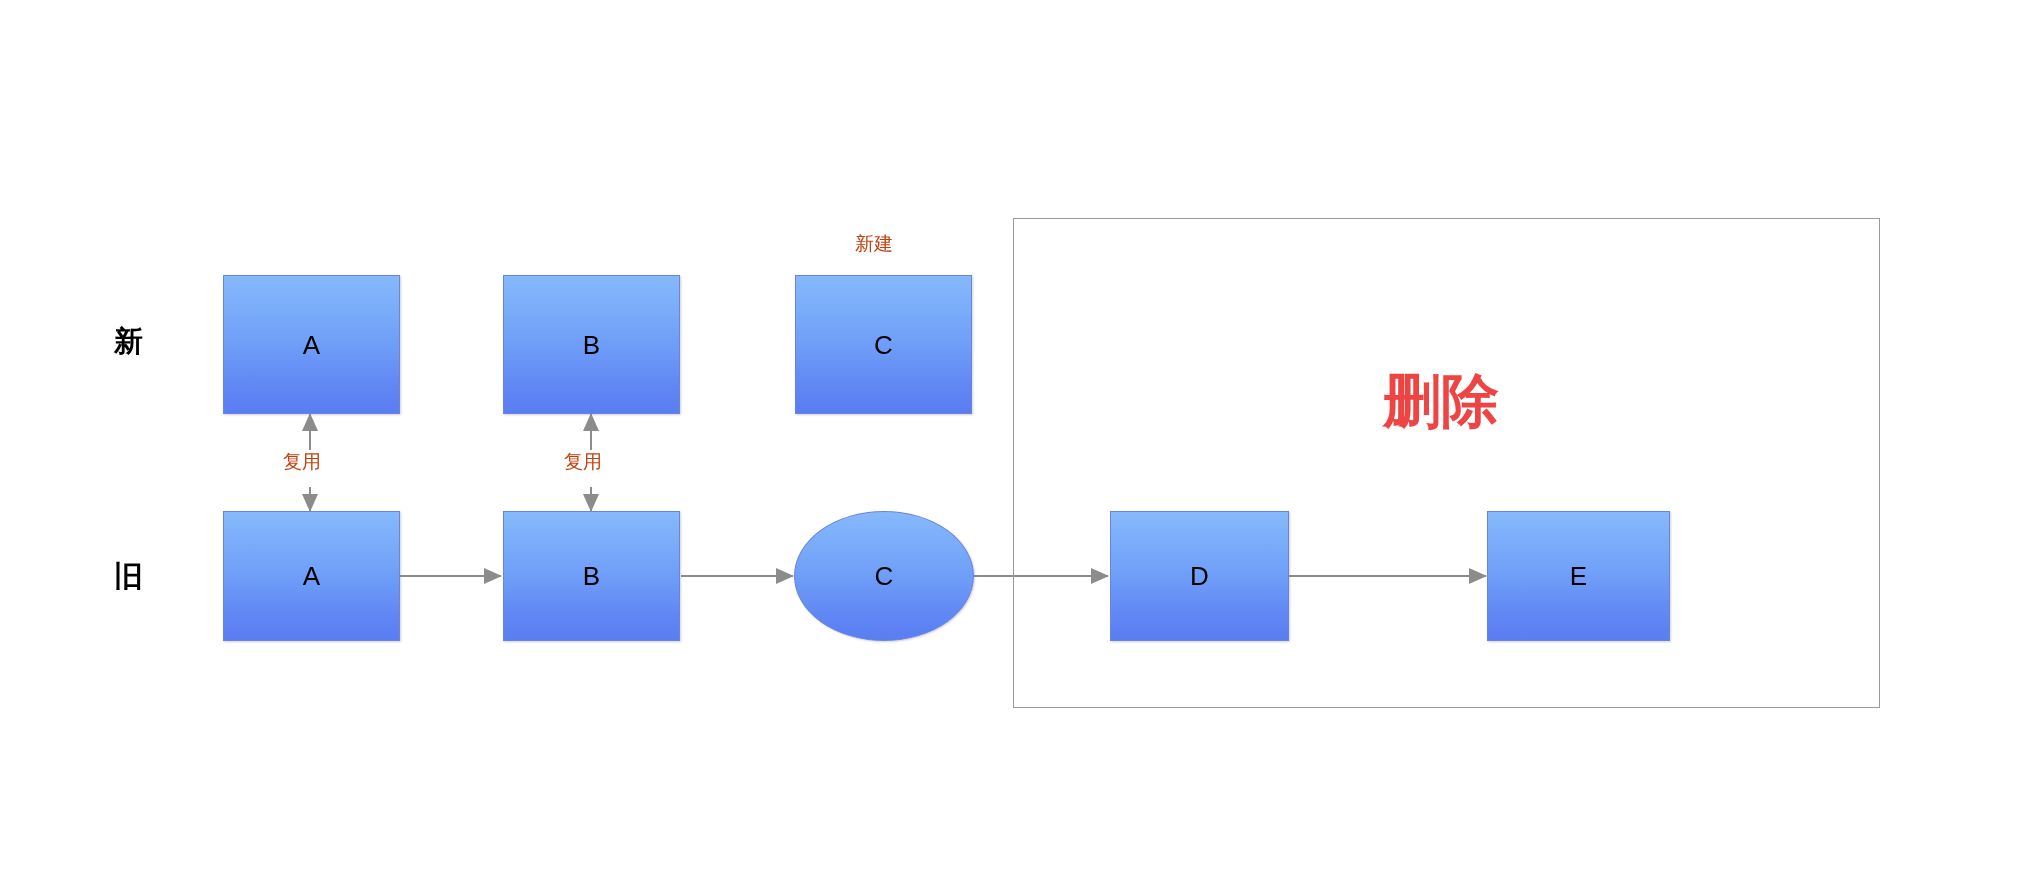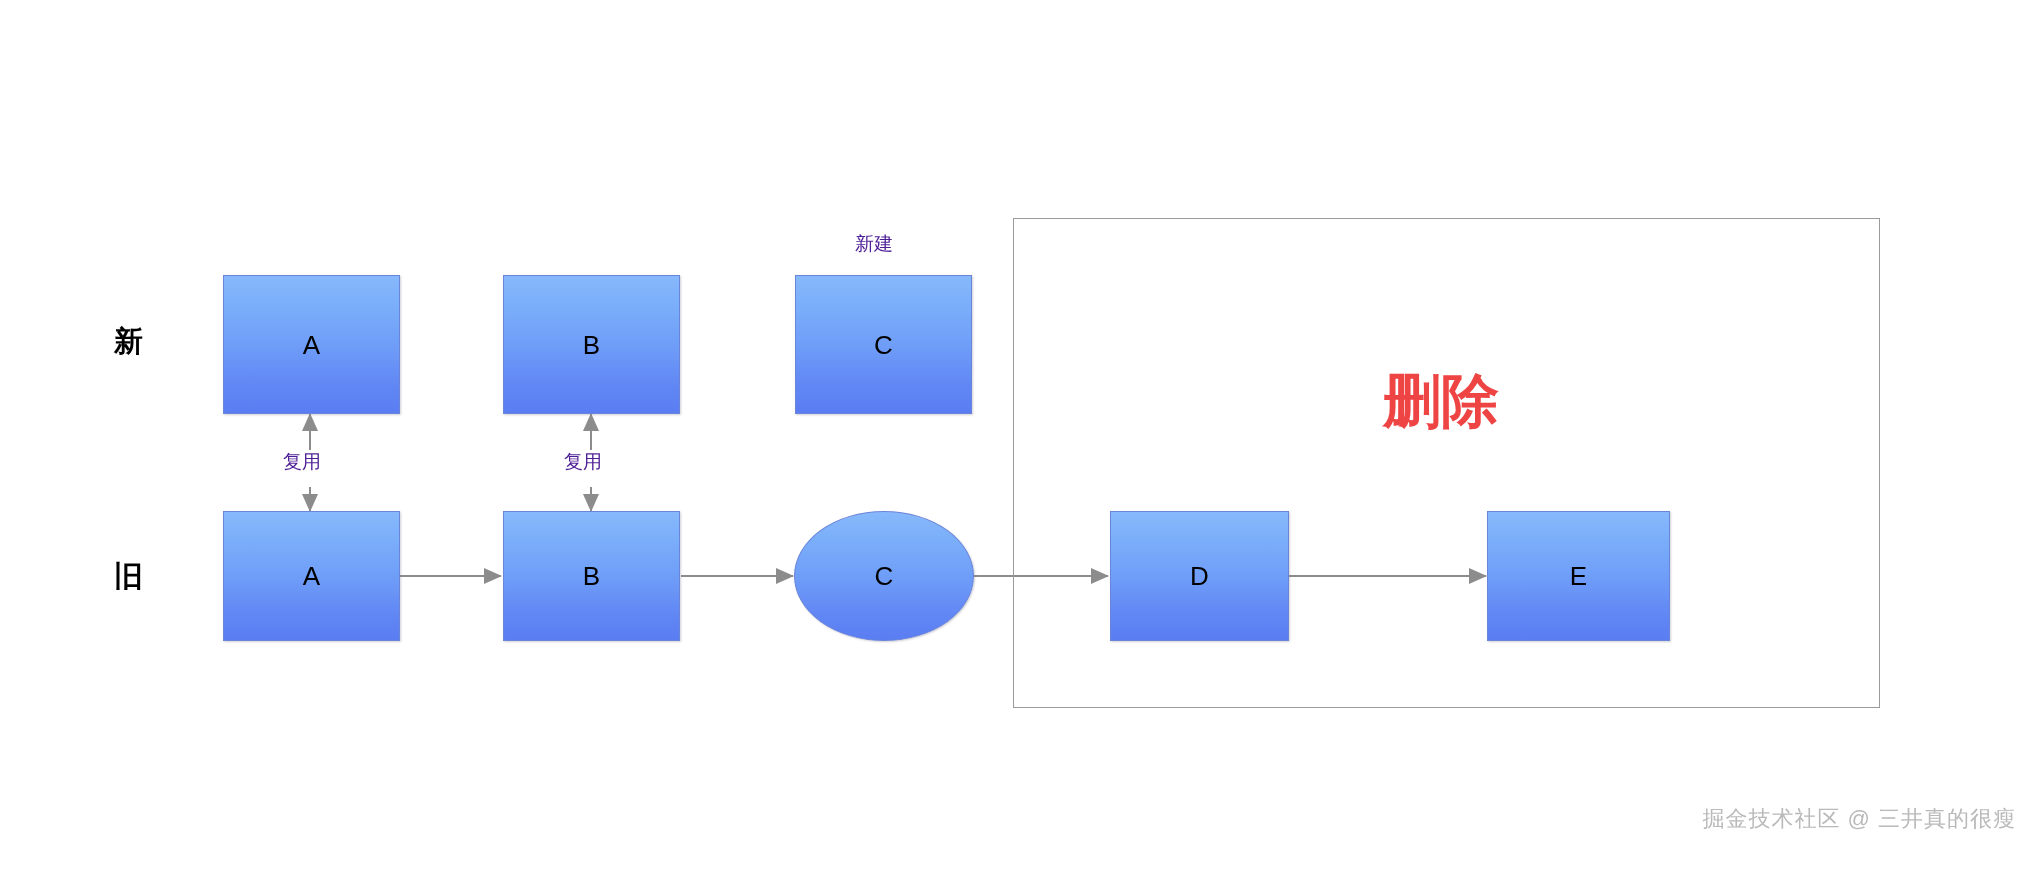--- a/index.html
+++ b/index.html
@@ -79,21 +79,21 @@
     color: #ef4444;
     line-height: 1;
     white-space: nowrap;
     font-family: "Liberation Sans", "DejaVu Sans", sans-serif;
   }
 
   
   .annotation {
     position: absolute;
     font-size: 19px;
-    color: #4c1d95;
+    color: #c2410c;
     line-height: 1;
     white-space: nowrap;
     font-family: "Liberation Sans", "DejaVu Sans", sans-serif;
   }
 
   
   #connectors {
     position: absolute;
     left: 0;
     top: 0;
@@ -184,15 +184,14 @@
   </div>
 
   <div class="node-box" style="left:1110px; top:511px; width:179px; height:130px;">
     <span class="node-label">D</span>
   </div>
 
   <div class="node-box" style="left:1487px; top:511px; width:183px; height:130px;">
     <span class="node-label">E</span>
   </div>
 
-  <div id="watermark">掘金技术社区 @ 三井真的很瘦</div>
 
 </div>
 
 </body></html>

